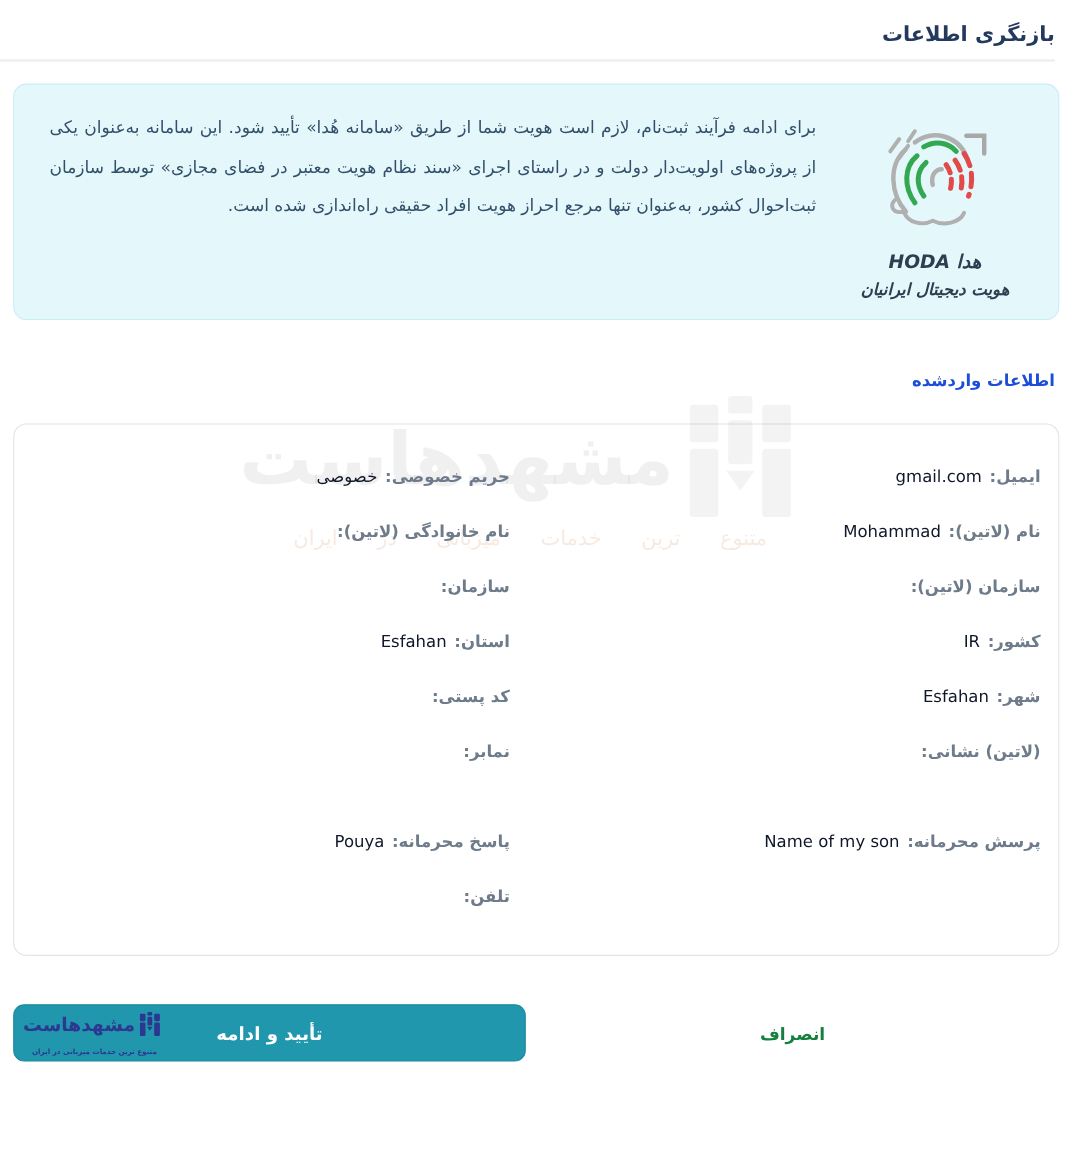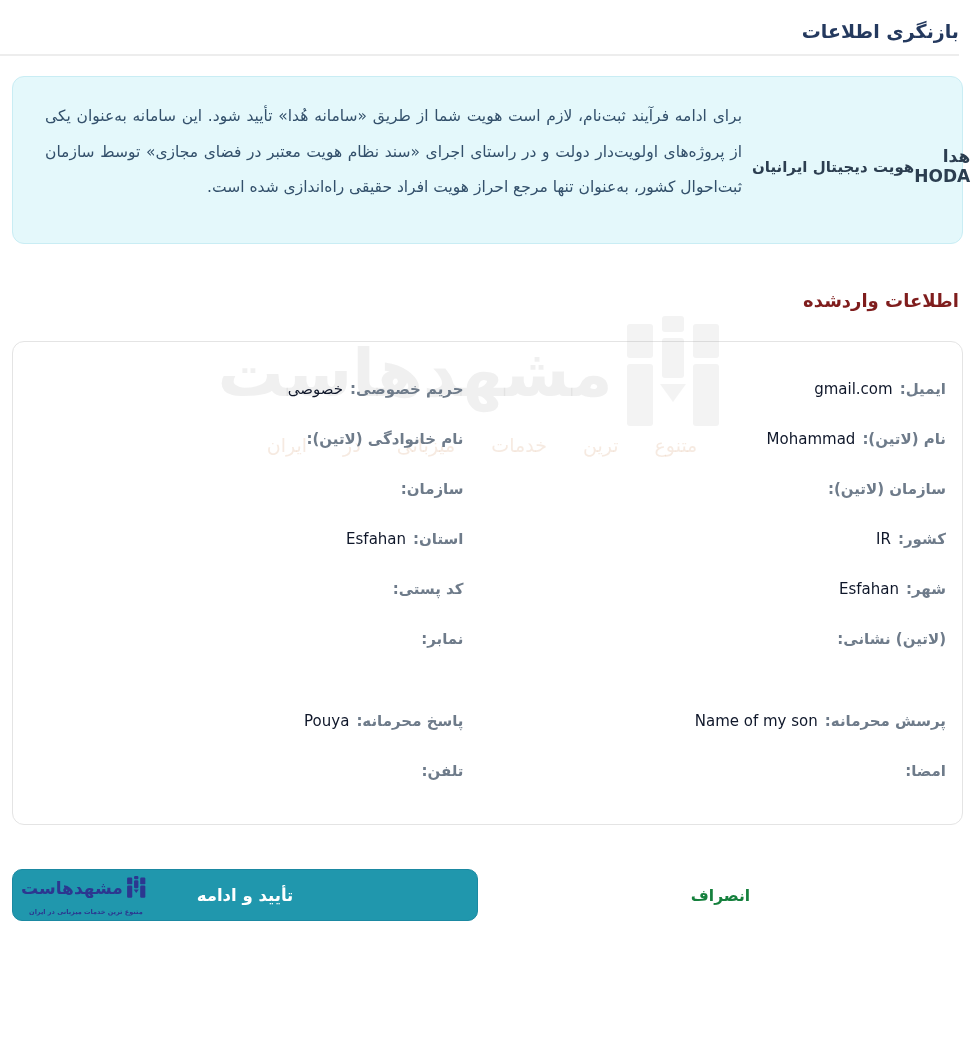--- a/index.html
+++ b/index.html
@@ -5,28 +5,28 @@
   * { box-sizing: border-box; }
   html, body { margin:0; padding:0; background:#fff; }
   body { font-family:"DejaVu Sans", sans-serif; }
   .page { position:relative; width:975px; min-height:1054px; margin:0 auto; direction:rtl; overflow:hidden; background:#fff; }
 
   .page-title { margin:20px 16px 12px 0; font-size:19px; font-weight:bold; color:#24395e; text-align:right; }
   .divider { border:none; border-top:2px solid #ededed; margin:12px 16px 0 0; }
 
   
   .info-box { display:flex; margin:20px 12px 0; background:#e4f8fb; border:1px solid #c9edf4; border-radius:12px; padding:18px 14px 18px 26px; }
-  .hoda-logo { width:196px; display:flex; flex-direction:row; align-items:center; justify-content:flex-end; padding-top:8px; }
+  .hoda-logo { width:196px; display:flex; flex-direction:column; align-items:center; justify-content:space-between; padding-top:8px;font-style:italic; }
   .hoda-name { font-size:17px; font-weight:bold; color:#2c3e50; margin-top:4px; }
   .hoda-sub { font-size:15px; font-weight:bold; color:#2c3e50; margin-top:5px; white-space:nowrap; }
   .info-text { flex:1; padding:0 10px 0 6px; }
   .info-text p { margin:4px 0 20px; font-size:15.5px; line-height:2.3; color:#33506b; text-align:justify; }
   .info-text p:last-child { margin-bottom:4px; }
 
-  .section-title { margin:46px 16px 30px 0; font-size:18px; font-weight:bold; color:#7f1d1d; text-align:right; }
+  .section-title { margin:46px 16px 30px 0; font-size:15px; font-weight:bold; color:#1d4ed8; text-align:right; }
 
   
   .form-card { position:relative; margin:0 12px; background:#fff; border:1px solid #e4e4e4; border-radius:12px; padding:22px 16px 28px; display:flex; }
   .col { width:50%; position:relative; z-index:2; }
   .col-left { padding-left:8px; }
   .col-left .field-row { padding-right:24px; }
   .field-row { height:50px; display:flex; align-items:center; font-size:15px; }
   .field-row.gap { margin-top:32px; }
   .lab { font-weight:bold; color:#6e7b8a; white-space:nowrap; }
   .val { color:#0f172a; margin-right:7px; white-space:nowrap; }
@@ -127,23 +127,20 @@
           <span class="lab">شهر:</span>
           <span class="val">Esfahan</span>
         </div>
         <div class="field-row">
           <span class="lab">(لاتین) نشانی:</span>
         </div>
         <div class="field-row gap">
           <span class="lab">پرسش محرمانه:</span>
           <span class="val">Name of my son</span>
         </div>
-        <div class="field-row">
-          <span class="lab">امضا:</span>
-        </div>
       </div>
     <div class="col col-left" id="col-left">
         <div class="field-row">
           <span class="lab">حریم خصوصی:</span>
           <span class="val">خصوصی</span>
         </div>
         <div class="field-row">
           <span class="lab">نام خانوادگی (لاتین):</span>
         </div>
         <div class="field-row">

